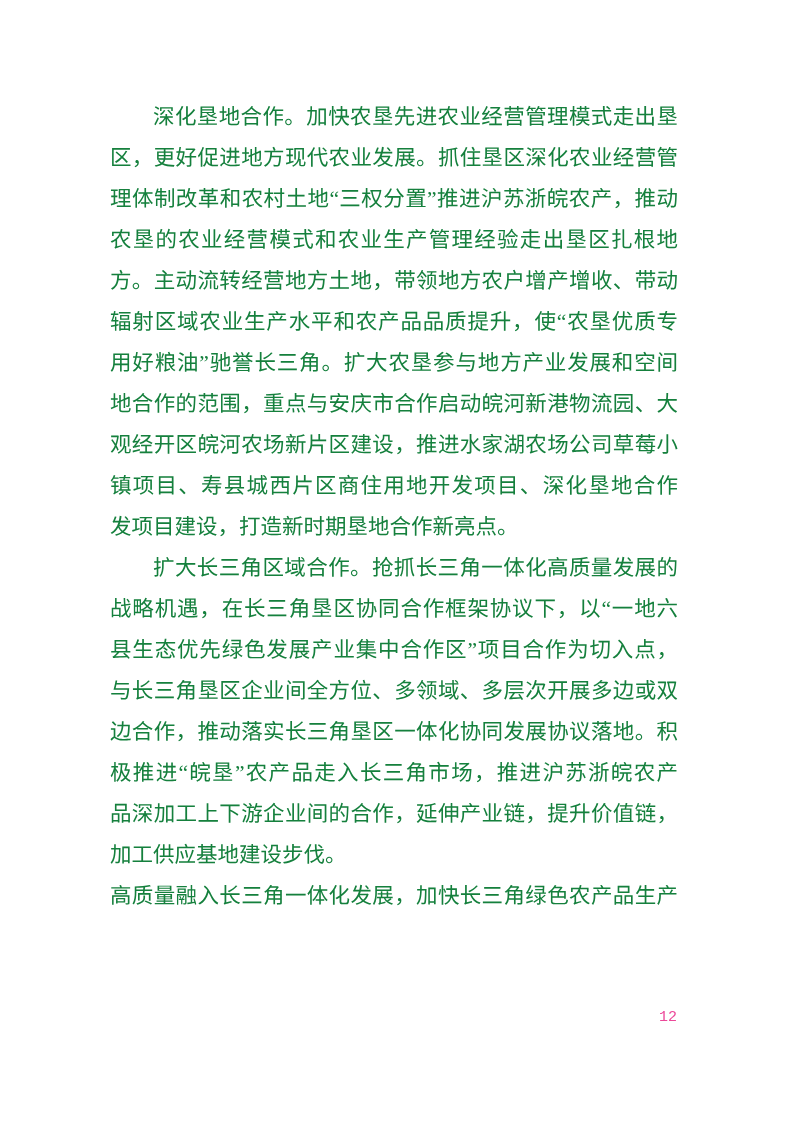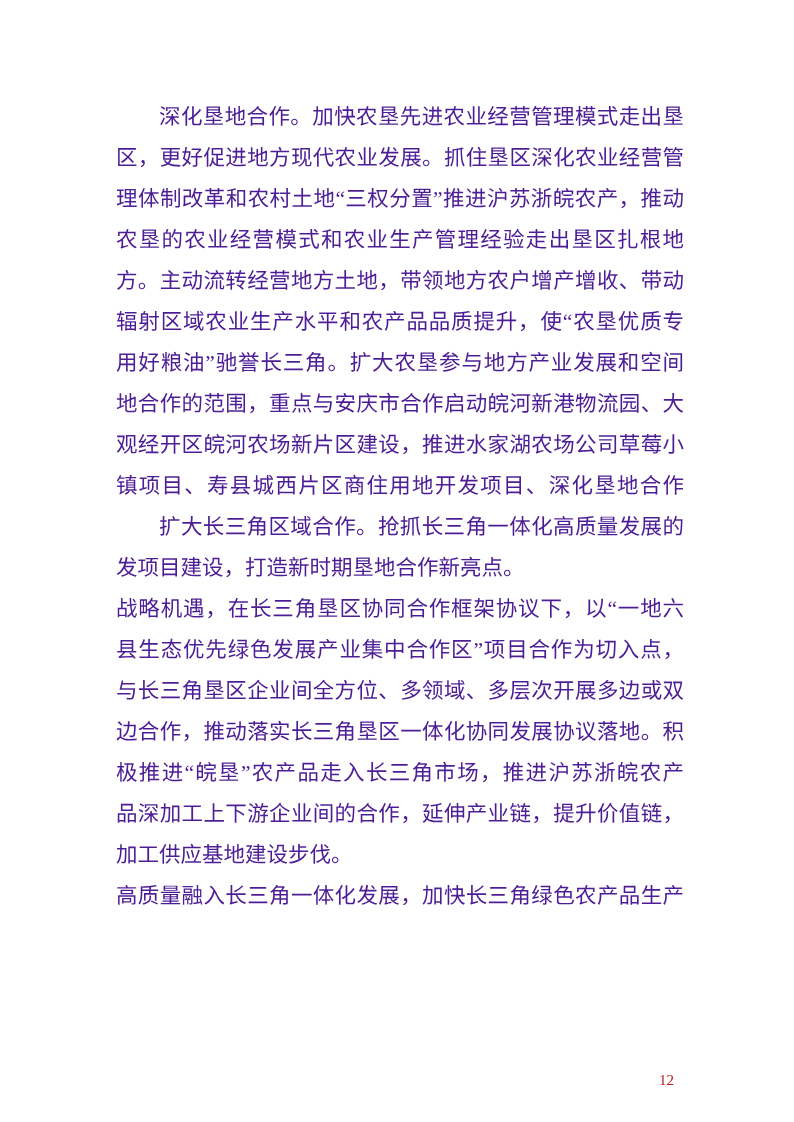--- a/index.html
+++ b/index.html
@@ -17,24 +17,24 @@
   .page {
     position: absolute;
     left: 0;
     top: 0;
     width: 794px;
     height: 1122px;
     background: #ffffff;
   }
   .doc-body {
     position: absolute;
-    left: 116px;
+    left: 110px;
     top: 97px;
     width: 568px;
-    color: #4c1d95;
+    color: #15803d;
     font-size: 21.5px;
     line-height: 41px;
     letter-spacing: 0;
   }
   .text-line {
     width: 100%;
     height: 41px;
     text-align: justify;
     
     text-align-last: justify;
@@ -44,47 +44,47 @@
   .text-line.first {
     text-indent: 2em;
   }
   .text-line.last {
     text-align: left;
     text-align-last: left;
   }
   .page-number {
     position: absolute;
     left: 659px;
-    top: 1070px;
+    top: 1008px;
     width: 40px;
     font-size: 15px;
     line-height: 20px;
-    color: #b91c1c;
+    color: #ec4899;
     text-align: left;
-    font-family: Liberation Serif, serif;
+    font-family: Liberation Mono, monospace;
   }
 </style>
 </head>
 <body>
 
 <div class="page">
   <div class="doc-body">
 
   <div class="text-line first">深化垦地合作。加快农垦先进农业经营管理模式走出垦</div>
       <div class="text-line">区，更好促进地方现代农业发展。抓住垦区深化农业经营管</div>
       <div class="text-line">理体制改革和农村土地“三权分置”推进沪苏浙皖农产，推动</div>
       <div class="text-line">农垦的农业经营模式和农业生产管理经验走出垦区扎根地</div>
       <div class="text-line">方。主动流转经营地方土地，带领地方农户增产增收、带动</div>
       <div class="text-line">辐射区域农业生产水平和农产品品质提升，使“农垦优质专</div>
       <div class="text-line">用好粮油”驰誉长三角。扩大农垦参与地方产业发展和空间</div>
       <div class="text-line">地合作的范围，重点与安庆市合作启动皖河新港物流园、大</div>
       <div class="text-line">观经开区皖河农场新片区建设，推进水家湖农场公司草莓小</div>
       <div class="text-line">镇项目、寿县城西片区商住用地开发项目、深化垦地合作</div>
+      <div class="text-line last">发项目建设，打造新时期垦地合作新亮点。</div>
       <div class="text-line first">扩大长三角区域合作。抢抓长三角一体化高质量发展的</div>
-      <div class="text-line last">发项目建设，打造新时期垦地合作新亮点。</div>
       <div class="text-line">战略机遇，在长三角垦区协同合作框架协议下，以“一地六</div>
       <div class="text-line">县生态优先绿色发展产业集中合作区”项目合作为切入点，</div>
       <div class="text-line">与长三角垦区企业间全方位、多领域、多层次开展多边或双</div>
       <div class="text-line">边合作，推动落实长三角垦区一体化协同发展协议落地。积</div>
       <div class="text-line">极推进“皖垦”农产品走入长三角市场，推进沪苏浙皖农产</div>
       <div class="text-line">品深加工上下游企业间的合作，延伸产业链，提升价值链，</div>
       <div class="text-line last">加工供应基地建设步伐。</div>
       <div class="text-line">高质量融入长三角一体化发展，加快长三角绿色农产品生产</div>
     </div>
   <div class="page-number">12</div>

